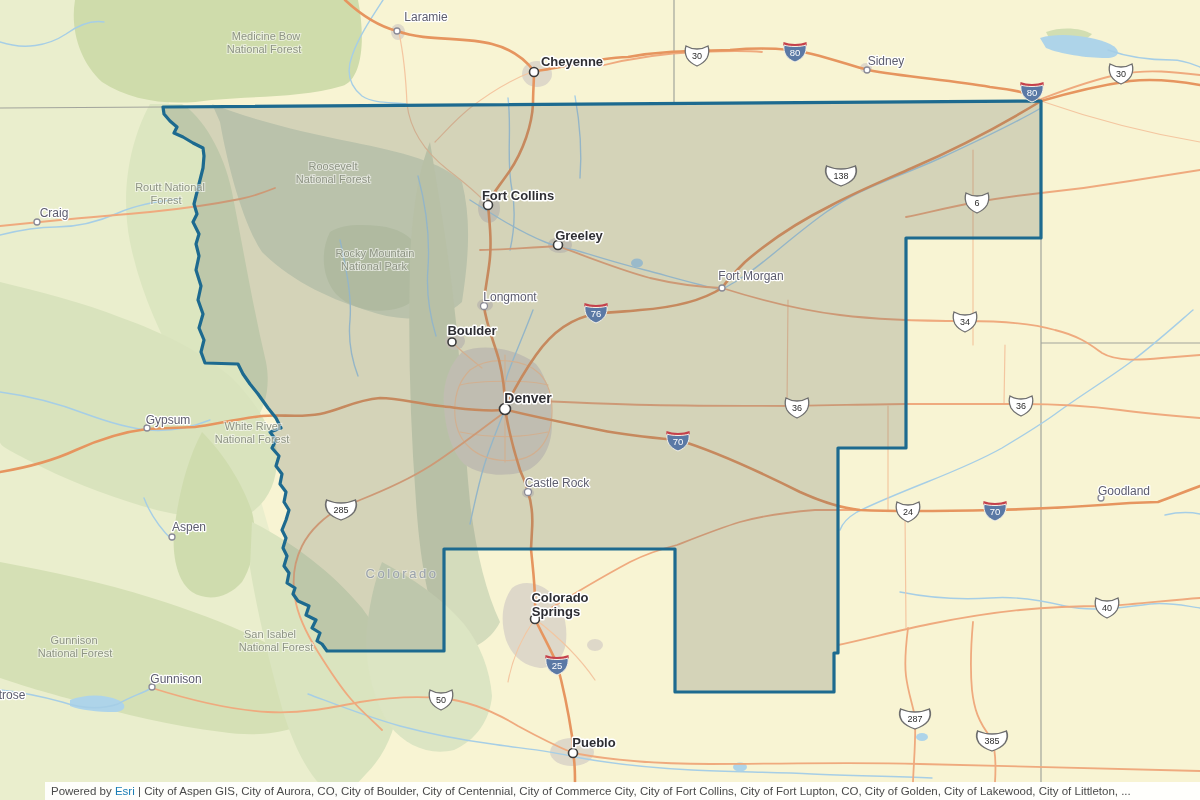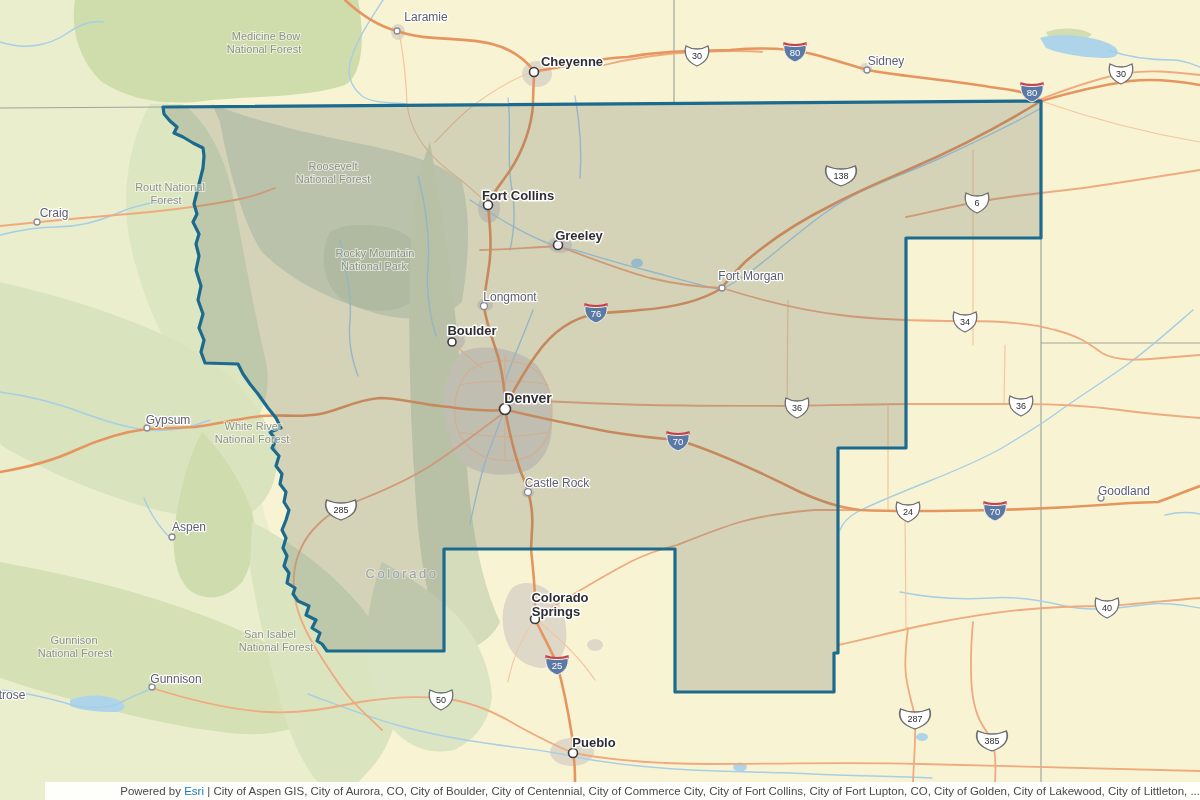--- a/index.html
+++ b/index.html
@@ -18,21 +18,21 @@
   .city-lg{font-size:13px;font-weight:bold;fill:#2e2e33;paint-order:stroke;stroke:#ffffff;stroke-width:3px;stroke-linejoin:round;text-anchor:middle;}
   .city-xl{font-size:14px;}
   .city-sm{font-size:12px;fill:#5d5d6e;paint-order:stroke;stroke:#ffffff;stroke-width:2.5px;stroke-linejoin:round;text-anchor:middle;}
   .forest{font-size:11px;fill:#8e9484;paint-order:stroke;stroke:rgba(255,255,255,0.55);stroke-width:2px;text-anchor:middle;}
   .state-lbl{font-size:13px;fill:#9aa2ac;letter-spacing:2.5px;text-anchor:middle;paint-order:stroke;stroke:rgba(255,255,255,0.4);stroke-width:2px;}
   .shield-txt{font-size:9px;fill:#2c2c2c;text-anchor:middle;}
   .int-txt{font-size:9.5px;fill:#ffffff;text-anchor:middle;}
   .mk-lg{fill:#fff;stroke:#3c3c3c;stroke-width:1.6;}
   .mk-sm{fill:#fff;stroke:#8a8a96;stroke-width:1.3;}
   .attribution{position:absolute;left:45px;right:0;bottom:0;height:18px;background:rgba(255,255,255,0.92);
-    font-size:11.5px;line-height:18px;color:#4a4a4a;padding-left:6px;white-space:nowrap;overflow:hidden;text-align:right;}
+    font-size:11.5px;line-height:18px;color:#4a4a4a;padding-left:6px;white-space:nowrap;overflow:hidden;}
   .attribution a{color:#1a7db6;text-decoration:none;cursor:pointer;}
 </style>
 </head>
 <body>
 
 <div id="map">
 <svg width="1200" height="800" viewBox="0 0 1200 800">
   <defs>
     <path id="us-shield" d="M -11,-8 Q -6,-5 0,-5 Q 6,-5 11,-8 Q 13,-2 10,4 Q 7,9 0,12 Q -7,9 -10,4 Q -13,-2 -11,-8 Z"></path>
     <path id="int-body" d="M -11,-6 C -6,-4 6,-4 11,-6 C 12,2 8,8 0,11 C -8,8 -12,2 -11,-6 Z"></path>

